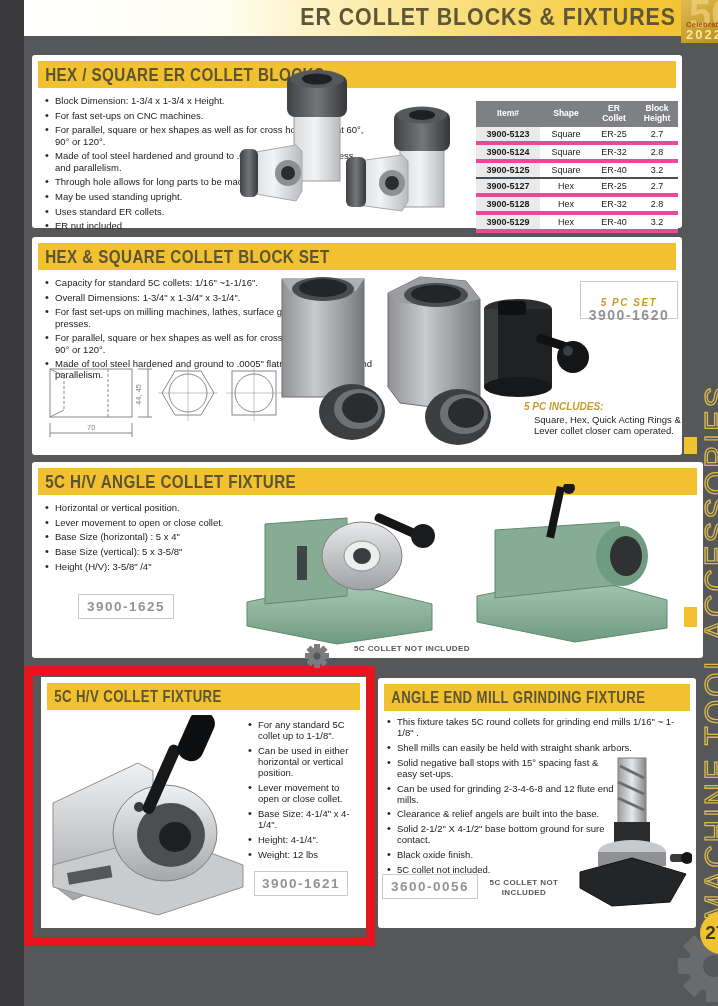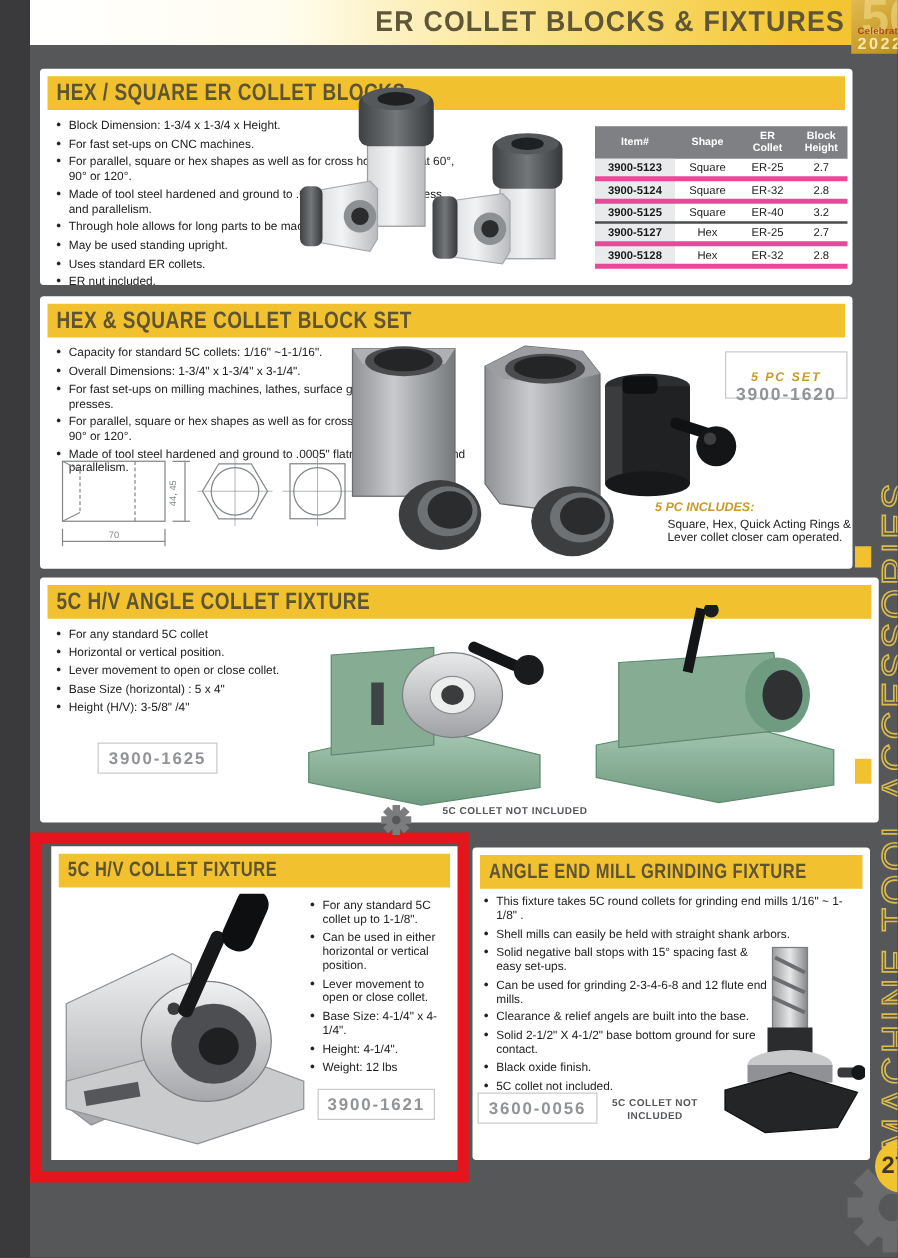--- a/index.html
+++ b/index.html
@@ -148,20 +148,26 @@
           <td>Hex</td>
           <td>ER-25</td>
           <td>2.7</td>
         </tr>
         <tr>
           <td class="item">3900-5128</td>
           <td>Hex</td>
           <td>ER-32</td>
           <td>2.8</td>
         </tr>
+        <tr>
+          <td class="item">3900-5129</td>
+          <td>Hex</td>
+          <td>ER-40</td>
+          <td>3.2</td>
+        </tr>
       </tbody>
     </table>
   </div>
 
   <div class="panel" style="left:8px;top:237px;width:650px;height:218px;">
     <div class="sec-bar">
       <span class="t fs18">HEX &amp; SQUARE COLLET BLOCK SET</span>
     </div>
     <ul class="bullets" style="left:12px;top:40px;width:330px;">
       <li>Capacity for standard 5C collets: 1/16" ~1-1/16".</li>
@@ -246,24 +252,24 @@
 
     <div class="gold" style="position:absolute;left:492px;top:164px;font-size:10px;">5 PC INCLUDES:</div>
     <div style="position:absolute;left:502px;top:177px;width:158px;font-size:9.5px;color:#222;line-height:1.2;">Square, Hex, Quick Acting Rings &amp; Lever collet closer cam operated.</div>
   </div>
 
   <div class="panel" style="left:8px;top:462px;width:671px;height:196px;">
     <div class="sec-bar">
       <span class="t fs18">5C H/V ANGLE COLLET FIXTURE</span>
     </div>
     <ul class="bullets" style="left:12px;top:40px;width:300px;">
-      <li>For any standard 5C collet</li>
       <li>Horizontal or vertical position.</li>
       <li>Lever movement to open or close collet.</li>
       <li>Base Size (horizontal) : 5 x 4"</li>
+      <li>Base Size (vertical): 5 x 3-5/8"</li>
       <li>Height (H/V): 3-5/8" /4"</li>
     </ul>
     <div class="itembox" style="left:46px;top:132px;width:96px;height:25px;">
       <span>3900-1625</span>
     </div>
 
     <svg style="position:absolute;left:195px;top:22px;" width="450" height="162" viewBox="0 0 450 162">
       <defs>
         <linearGradient id="grn" x1="0" y1="0" x2="0" y2="1">
           <stop offset="0" stop-color="#a9c9b4"></stop>

